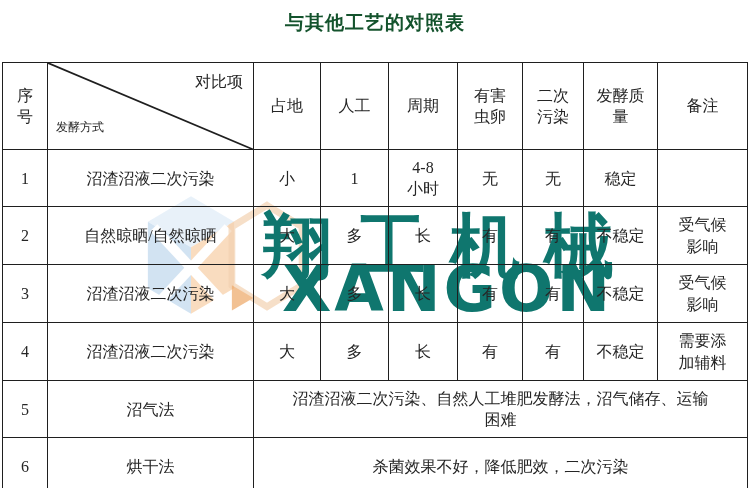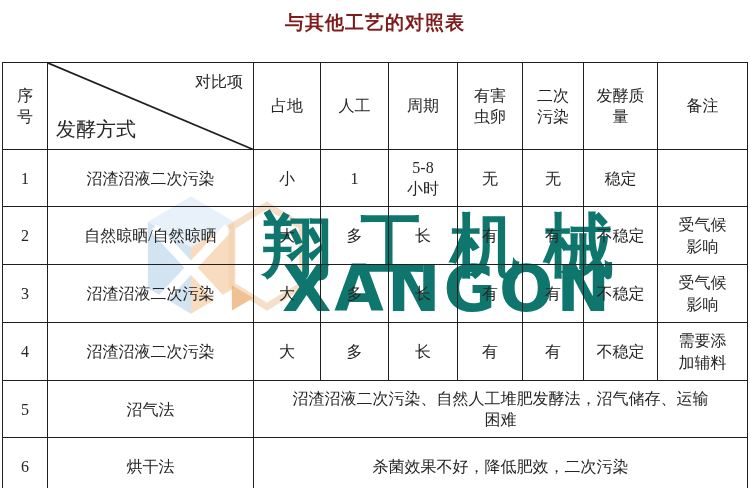--- a/index.html
+++ b/index.html
@@ -17,21 +17,21 @@
   }
   
   #title {
     position: absolute;
     top: 10px;
     left: 0;
     width: 750px;
     text-align: center;
     font-size: 19px;
     font-weight: bold;
-    color: #7f1d1d;
+    color: #14532d;
     letter-spacing: 1px;
     z-index: 3;
   }
   
   #watermark {
     position: absolute;
     left: 0; top: 0;
     width: 750px; height: 488px;
     z-index: 1;
     pointer-events: none;
@@ -103,22 +103,22 @@
     left: 0; top: 0;
     width: 100%; height: 100%;
   }
   .corner-top {
     position: absolute;
     top: 8px; right: 10px;
     font-size: 16px;
   }
   .corner-bottom {
     position: absolute;
-    bottom: 6px; left: 8px;
-    font-size: 20px;
+    bottom: 14px; left: 8px;
+    font-size: 12px;
   }
   .span-cell {
     padding: 2px 10px !important;
   }
 </style>
 </head>
 <body>
 
 <div id="page">
 
@@ -173,21 +173,21 @@
         <td>发酵质
 量</td>
         <td>备注</td>
       </tr>
 
       <tr style="height:57px">
         <td>1</td>
         <td>沼渣沼液二次污染</td>
         <td>小</td>
         <td>1</td>
-        <td>5-8
+        <td>4-8
 小时</td>
         <td>无</td>
         <td>无</td>
         <td>稳定</td>
         <td></td>
       </tr>
 
       <tr style="height:58px">
         <td>2</td>
         <td>自然晾晒/自然晾晒</td>

